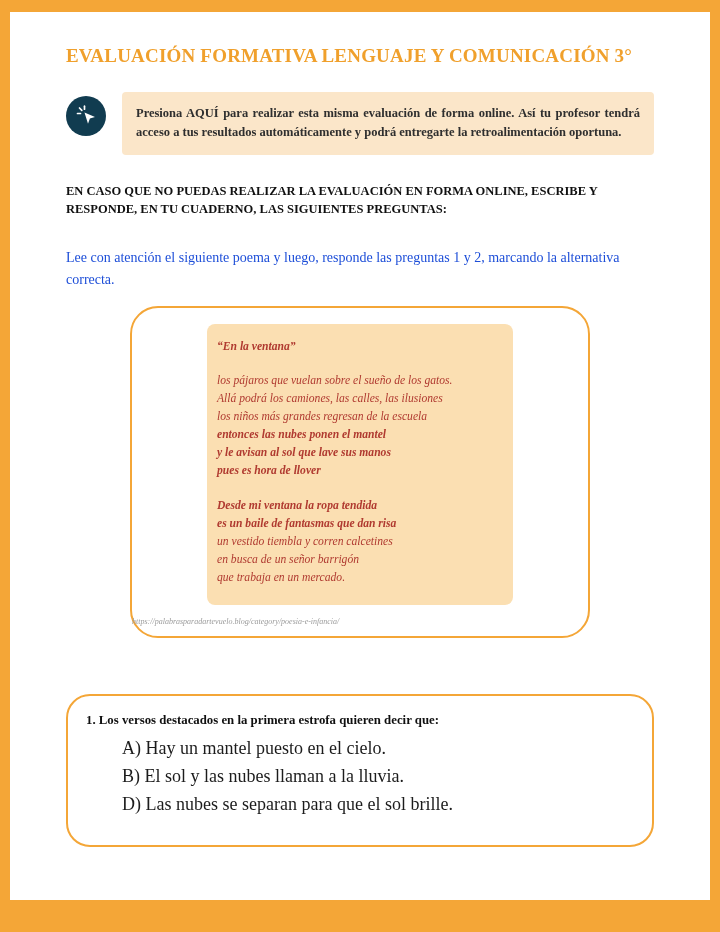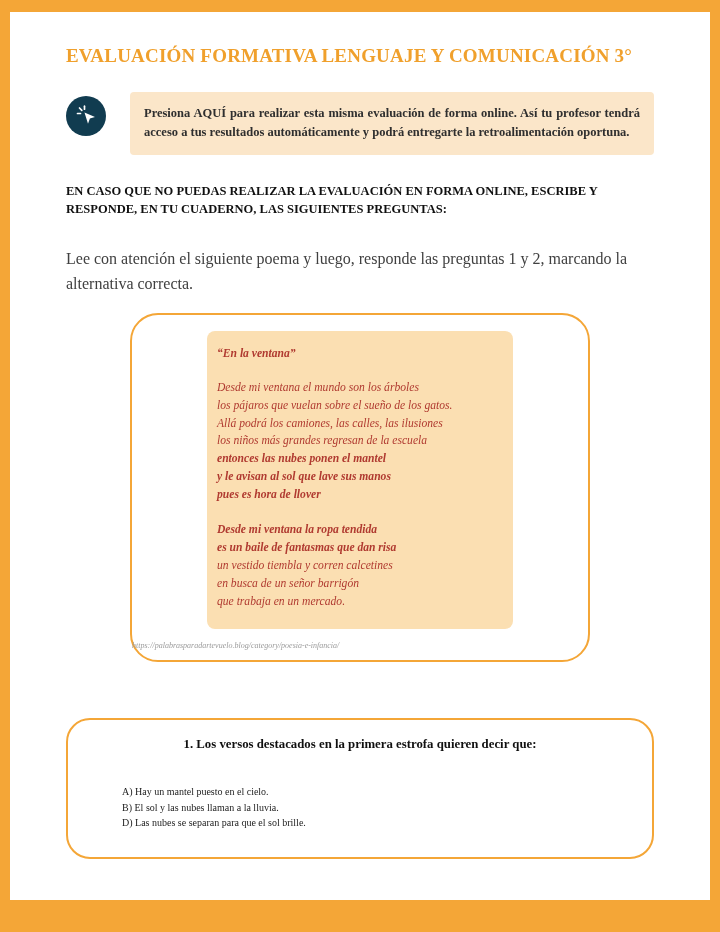--- a/index.html
+++ b/index.html
@@ -25,41 +25,41 @@
   
   .hdr h1{
     margin:0;font-size:19px;line-height:1.25;font-weight:bold;
     color:#F0A02C;letter-spacing:0.2px;
   }
   .hdr h2{
     margin:1px 0 0;font-size:19px;line-height:1.2;font-weight:bold;color:#F0A02C;
   }
 
   
-  .callout-row{display:flex;align-items:flex-start;gap:24px;margin-top:24px;}
+  .callout-row{display:flex;align-items:flex-start;gap:16px;margin-top:24px;}
   .click-badge{
     width:40px;height:40px;border-radius:50%;background:#113C50;
     display:flex;align-items:center;justify-content:center;flex-shrink:0;margin-top:4px;
   }
   .click-badge svg{width:24px;height:24px;display:block;}
   .callout{
     flex:1;background:#FBE6C9;border-radius:4px;padding:12px 14px;box-sizing:border-box;
   }
   .callout p{
     margin:0;font-size:12.5px;font-weight:bold;color:#2f2f2f;
     line-height:1.55;text-align:justify;
   }
   .callout a{color:#2f2f2f;text-decoration:none;cursor:pointer;}
 
   
   .caps{
     margin:27px 0 0;font-size:12.5px;font-weight:bold;color:#101010;line-height:1.5;
   }
   .intro{
-    margin:28px 0 0;font-size:16px;color:#404040;line-height:1.55;
+    margin:28px 0 0;font-size:14px;color:#1d4ed8;line-height:1.55;
   }
 
   
   .poem-outer{
     margin:16px 0 0 64px;width:460px;box-sizing:border-box;
     border:2px solid #F4A637;border-radius:28px;
     padding:16px 0 10px;
   }
   .poem-inner{
     width:306px;margin:0 auto;box-sizing:border-box;
@@ -75,22 +75,22 @@
   .pline.bold{font-weight:bold;}
   .source{
     margin:12px 0 0;text-align:left;font-size:8px;color:#9b9b9b;font-style:italic;
   }
 
   
   .question-box{
     margin-top:56px;border:2px solid #F4A637;border-radius:24px;
     padding:17px 18px 26px;box-sizing:border-box;
   }
-  .q-prompt{margin:0;font-size:12.8px;font-weight:bold;color:#101010;text-align:center;}
-  .options{margin:32px 0 0 36px;font-size:10px;color:#1c1c1c;line-height:1.55;}
+  .q-prompt{margin:0;font-size:12.8px;font-weight:bold;color:#101010;}
+  .options{margin:7px 0 0 36px;font-size:18px;color:#1c1c1c;line-height:1.55;}
 </style>
 </head>
 <body>
 
 <div class="page">
 
   <div class="edge left"></div>
   <div class="edge right"></div>
   <div class="topbar"></div>
   <div class="footerbar"></div>
@@ -118,21 +118,20 @@
     </div>
 
     <p class="caps">EN CASO QUE NO PUEDAS REALIZAR LA EVALUACIÓN EN FORMA ONLINE, ESCRIBE Y RESPONDE, EN TU CUADERNO, LAS SIGUIENTES PREGUNTAS:</p>
 
     <p class="intro">Lee con atención el siguiente poema y luego, responde las preguntas 1 y 2, marcando la alternativa correcta.</p>
 
     <div class="poem-outer">
       <div class="poem-inner">
         <p class="poem-title">“En la ventana”</p>
         <div class="stanza">
-          <div class="pline">Desde mi ventana el mundo son los árboles</div>
           <div class="pline">los pájaros que vuelan sobre el sueño de los gatos.</div>
           <div class="pline">Allá podrá los camiones, las calles, las ilusiones</div>
           <div class="pline">los niños más grandes regresan de la escuela</div>
           <div class="pline bold">entonces las nubes ponen el mantel</div>
           <div class="pline bold">y le avisan al sol que lave sus manos</div>
           <div class="pline bold">pues es hora de llover</div>
         </div>
         <div class="stanza">
           <div class="pline bold">Desde mi ventana la ropa tendida</div>
           <div class="pline bold">es un baile de fantasmas que dan risa</div>

